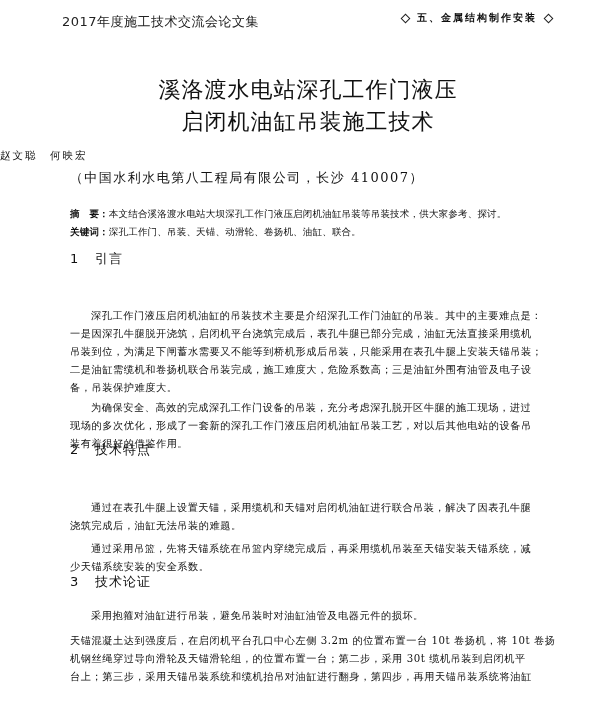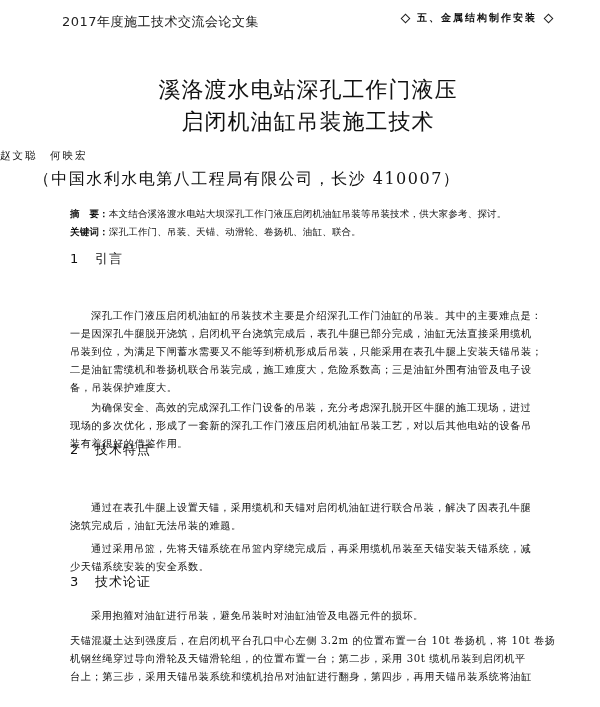--- a/index.html
+++ b/index.html
@@ -3,21 +3,21 @@
 <meta charset="utf-8">
 <style>
   html, body { margin: 0; padding: 0; background: #ffffff; }
   body { width: 600px; height: 707px; overflow: hidden; position: relative; color: #111; font-family: "DejaVu Serif", "Liberation Serif", serif; }
   .header { position: absolute; top: 10px; left: 0; width: 600px; height: 20px; }
   .header-left { position: absolute; left: 62px; top: 3px; font-size: 13px; font-family: "DejaVu Sans", "Liberation Sans", sans-serif; color: #222; letter-spacing: 0.5px; }
   .header-right { position: absolute; left: 394px; top: 1px; font-size: 10px; font-weight: bold; font-family: Liberation Sans, sans-serif; letter-spacing: 2px; color: #111; }
   .diamond { display: inline-block; width: 5px; height: 5px; border: 1px solid #222; transform: rotate(45deg); margin: 0 8px; vertical-align: middle; }
   .title { position: absolute; top: 74px; left: 0; width: 556px; text-align: center; font-family: "DejaVu Sans", "Liberation Sans", sans-serif; font-size: 22px; line-height: 32px; letter-spacing: 1px; color: #111; margin-left: 30px; }
   .authors { position: absolute; top: 149px; left: 0; width: 600px; text-align: left; font-size: 10.5px; letter-spacing: 2px; }
-  .affiliation { position: absolute; top: 169px; left: 0; width: 494px; text-align: center; font-size: 16px; letter-spacing: 1.5px; }
+  .affiliation { position: absolute; top: 169px; left: 0; width: 494px; text-align: center; font-size: 13px; letter-spacing: 1.5px; }
   .abstract { position: absolute; left: 70px; width: 470px; font-size: 9.5px; line-height: 18px; letter-spacing: 0.2px; white-space: nowrap; }
   .abstract .lbl { font-weight: bold; font-family: "DejaVu Sans", "Liberation Sans", sans-serif; }
   .section-h { position: absolute; left: 70px; font-family: "DejaVu Sans", "Liberation Sans", sans-serif; font-size: 13px; font-weight: normal; letter-spacing: 1px; }
   .section-h .num { display: inline-block; width: 25px; }
   .para { position: absolute; left: 70px; width: 470px; font-size: 10.2px; line-height: 18px; letter-spacing: 0.55px; text-align: justify; margin-top: 28px; }
   .para .line { display: block; white-space: nowrap; }
   .para .indent { padding-left: 21px; }
 </style>
 </head>
 <body>

